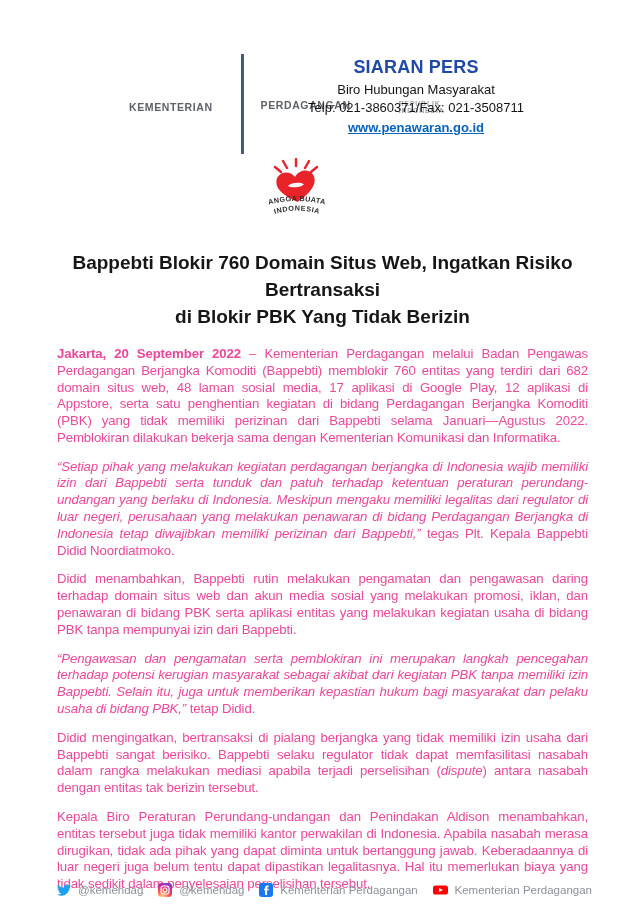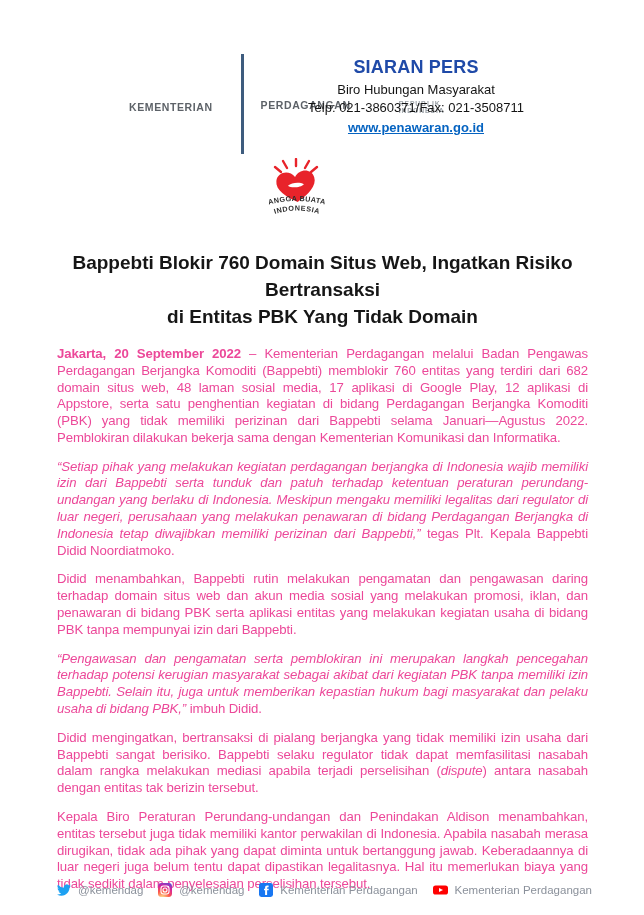--- a/index.html
+++ b/index.html
@@ -107,28 +107,28 @@
           <textPath href="#arc1" startOffset="50%" text-anchor="middle">BANGGA BUATAN</textPath>
         </text>
         <text font-size="7.2" font-weight="bold" fill="#2d2d2d" font-family="Liberation Sans, sans-serif" letter-spacing="0.6">
           <textPath href="#arc2" startOffset="50%" text-anchor="middle">INDONESIA</textPath>
         </text>
       </svg>
     </div>
 
     <div class="doc-title">
       <div>Bappebti Blokir 760 Domain Situs Web, Ingatkan Risiko Bertransaksi</div>
-      <div>di Entitas PBK Yang Tidak Domain</div>
+      <div>di Blokir PBK Yang Tidak Berizin</div>
     </div>
 
     <div class="body-text">
         <p class="para"><span class="bold">Jakarta, 20 September 2022</span><span class="normal"> – Kementerian Perdagangan melalui Badan Pengawas Perdagangan Berjangka Komoditi (Bappebti) memblokir 760 entitas yang terdiri dari 682 domain situs web, 48 laman sosial media, 17 aplikasi di Google Play, 12 aplikasi di Appstore, serta satu penghentian kegiatan di bidang Perdagangan Berjangka Komoditi (PBK) yang tidak memiliki perizinan dari Bappebti selama Januari—Agustus 2022. Pemblokiran dilakukan bekerja sama dengan Kementerian Komunikasi dan Informatika.</span></p>
         <p class="para"><span class="italic">“Setiap pihak yang melakukan kegiatan perdagangan berjangka di Indonesia wajib memiliki izin dari Bappebti serta tunduk dan patuh terhadap ketentuan peraturan perundang-undangan yang berlaku di Indonesia. Meskipun mengaku memiliki legalitas dari regulator di luar negeri, perusahaan yang melakukan penawaran di bidang Perdagangan Berjangka di Indonesia tetap diwajibkan memiliki perizinan dari Bappebti,”</span><span class="normal"> tegas Plt. Kepala Bappebti Didid Noordiatmoko.</span></p>
         <p class="para"><span class="normal">Didid menambahkan, Bappebti rutin melakukan pengamatan dan pengawasan daring terhadap domain situs web dan akun media sosial yang melakukan promosi, iklan, dan penawaran di bidang PBK serta aplikasi entitas yang melakukan kegiatan usaha di bidang PBK tanpa mempunyai izin dari Bappebti.</span></p>
-        <p class="para"><span class="italic">“Pengawasan dan pengamatan serta pemblokiran ini merupakan langkah pencegahan terhadap potensi kerugian masyarakat sebagai akibat dari kegiatan PBK tanpa memiliki izin Bappebti. Selain itu, juga untuk memberikan kepastian hukum bagi masyarakat dan pelaku usaha di bidang PBK,”</span><span class="normal"> imbuh Didid.</span></p>
+        <p class="para"><span class="italic">“Pengawasan dan pengamatan serta pemblokiran ini merupakan langkah pencegahan terhadap potensi kerugian masyarakat sebagai akibat dari kegiatan PBK tanpa memiliki izin Bappebti. Selain itu, juga untuk memberikan kepastian hukum bagi masyarakat dan pelaku usaha di bidang PBK,”</span><span class="normal"> tetap Didid.</span></p>
         <p class="para"><span class="normal">Didid mengingatkan, bertransaksi di pialang berjangka yang tidak memiliki izin usaha dari Bappebti sangat berisiko. Bappebti selaku regulator tidak dapat memfasilitasi nasabah dalam rangka melakukan mediasi apabila terjadi perselisihan (</span><span class="italic">dispute</span><span class="normal">) antara nasabah dengan entitas tak berizin tersebut.</span></p>
         <p class="para"><span class="normal">Kepala Biro Peraturan Perundang-undangan dan Penindakan Aldison menambahkan, entitas tersebut juga tidak memiliki kantor perwakilan di Indonesia. Apabila nasabah merasa dirugikan, tidak ada pihak yang dapat diminta untuk bertanggung jawab. Keberadaannya di luar negeri juga belum tentu dapat dipastikan legalitasnya. Hal itu memerlukan biaya yang tidak sedikit dalam penyelesaian perselisihan tersebut.</span></p>
       </div>
 
   </div>
 
   <div class="footer">
 
     <a class="social-item">
       <svg width="14" height="14" viewBox="0 0 24 24">

